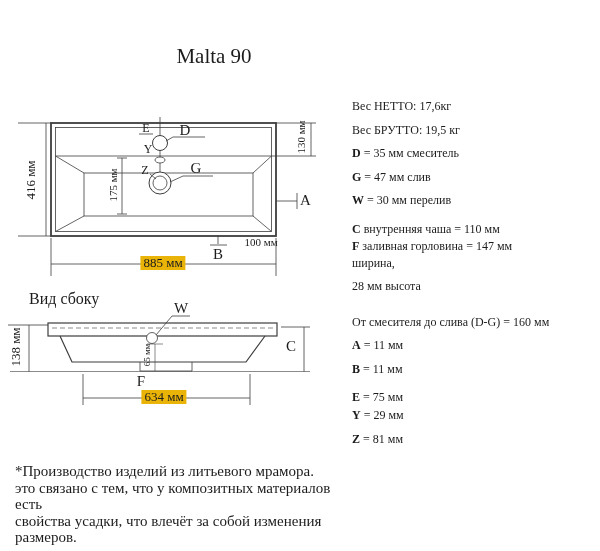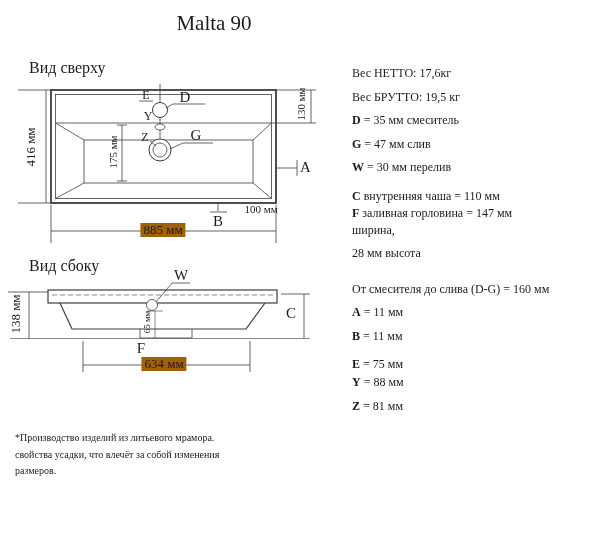--- a/index.html
+++ b/index.html
@@ -1,33 +1,33 @@
 <!DOCTYPE html>
 <html><head>
 <meta charset="utf-8">
 <style>
   html,body{margin:0;padding:0;}
   body{width:600px;height:551px;background:#ffffff;overflow:hidden;position:relative;
        font-family:"Liberation Serif",serif;color:#1c1c1c;}
-  .page{position:absolute;inset:0;}
+  .page{position:absolute;inset:0;margin-top:33px;}
   svg{position:absolute;left:0;top:0;}
   .t{display:block;position:absolute;white-space:nowrap;line-height:1.1;}
   .title{font-size:21px;}
   .heading{font-size:16px;}
   .pt{font-size:15px;}
   .pt-sm{font-size:12px;}
   .dim{font-size:13px;}
   .dim-sm{font-size:11px;}
   .dim-xs{font-size:9px;}
   .cx{transform:translateX(-50%);}
   .rot{transform:translate(-50%,-50%) rotate(-90deg);}
-  .dimbg{background:#a16207;padding:0 3px;font-family:Liberation Serif, serif;}
+  .dimbg{background:#eab308;padding:0 3px;font-family:Liberation Serif, serif;}
   .specs .row{position:absolute;left:352px;font-size:12px;line-height:17px;white-space:nowrap;}
   .specs .row b{font-weight:bold;}
-  .note{position:absolute;left:15px;top:430px;width:330px;font-size:10px;line-height:16.6px;}
+  .note{position:absolute;left:15px;top:430px;width:330px;font-size:15px;line-height:16.6px;}
 </style>
 </head>
 <body>
 
 <div class="page">
 
   <svg width="600" height="551" viewBox="0 0 600 551" fill="none" stroke="#3d3d3d" stroke-width="0.8">
 
     <g>
       <rect x="51" y="90" width="225" height="113" stroke-width="1.8"></rect>
@@ -75,21 +75,20 @@
       <path d="M281,294 H310 M304,294 V338.5"></path>
 
       <path d="M8,292 H48 M29,292 V338.5"></path>
 
       <path d="M83,341 V372 M250,341 V372 M83,365 H250"></path>
     </g>
   </svg>
 
   <span class="t title cx" style="left:214px;top:12px;">Malta 90</span>
 
-  <span class="t heading" style="left:29px;top:59px;">Вид сверху</span>
   <span class="t pt-sm cx" style="left:146px;top:89px;">E</span>
   <span class="t pt cx" style="left:185px;top:89px;">D</span>
   <span class="t pt-sm cx" style="left:148px;top:110px;">Y</span>
   <span class="t pt-sm cx" style="left:145px;top:131px;">Z</span>
   <span class="t pt cx" style="left:196px;top:127px;">G</span>
   <span class="t pt" style="left:300px;top:159px;">A</span>
   <span class="t pt cx" style="left:218px;top:213px;">B</span>
   <span class="t dim rot" style="left:31px;top:147px;">416 мм</span>
   <span class="t dim-sm rot" style="left:113px;top:152px;">175 мм</span>
   <span class="t dim-sm rot" style="left:301px;top:104px;">130 мм</span>
@@ -111,23 +110,24 @@
     <div class="row" style="top:136px;"><b>G</b><span> = 47 мм слив</span></div>
     <div class="row" style="top:159px;"><b>W</b><span> = 30 мм перелив</span></div>
     <div class="row" style="top:188px;"><b>C</b><span> внутренняя чаша = 110 мм</span></div>
     <div class="row" style="top:205px;"><b>F</b><span> заливная горловина = 147 мм</span></div>
     <div class="row" style="top:222px;"><b></b><span>ширина,</span></div>
     <div class="row" style="top:245px;text-align:right;"><b></b><span>28 мм высота</span></div>
     <div class="row" style="top:281px;"><b></b><span>От смесителя до слива (D-G) = 160 мм</span></div>
     <div class="row" style="top:304px;"><b>A</b><span> = 11 мм</span></div>
     <div class="row" style="top:328px;"><b>B</b><span> = 11 мм</span></div>
     <div class="row" style="top:356px;text-align:right;"><b>E</b><span> = 75 мм</span></div>
-    <div class="row" style="top:374px;"><b>Y</b><span> = 88 мм</span></div>
+    <div class="row" style="top:374px;"><b>Y</b><span> = 29 мм</span></div>
     <div class="row" style="top:398px;"><b>Z</b><span> = 81 мм</span></div>
   </div>
 
   <div class="note">
     <div>*Производство изделий из литьевого мрамора.</div>
+    <div>это связано с тем, что у композитных материалов есть</div>
     <div>свойства усадки, что влечёт за собой изменения</div>
     <div>размеров.</div>
   </div>
 
 </div>
 
 </body></html>

